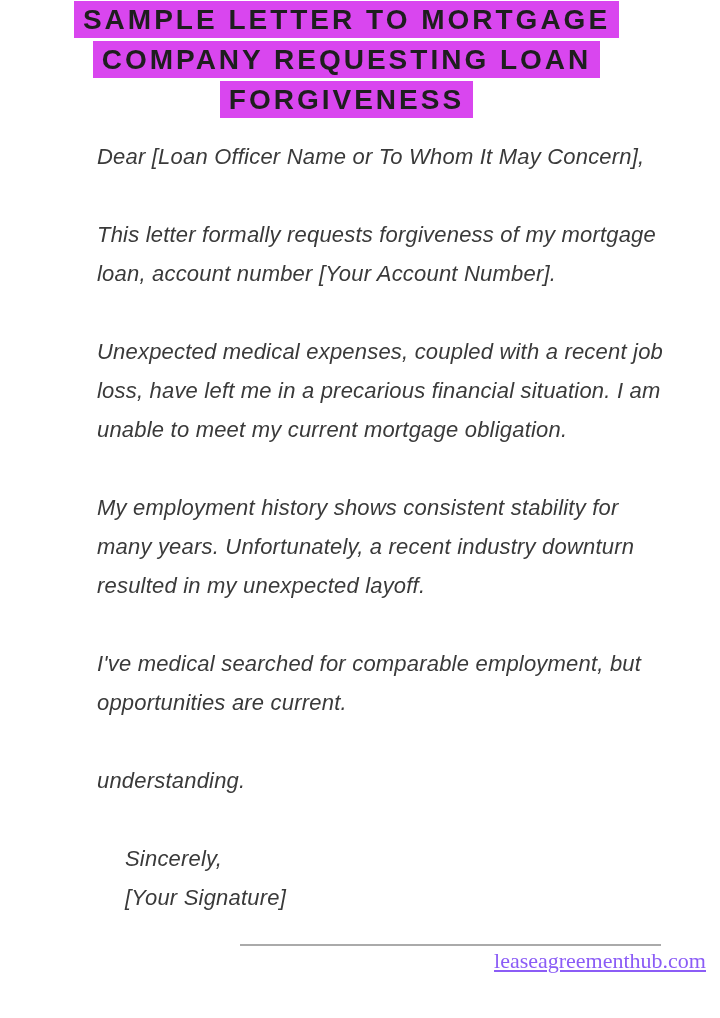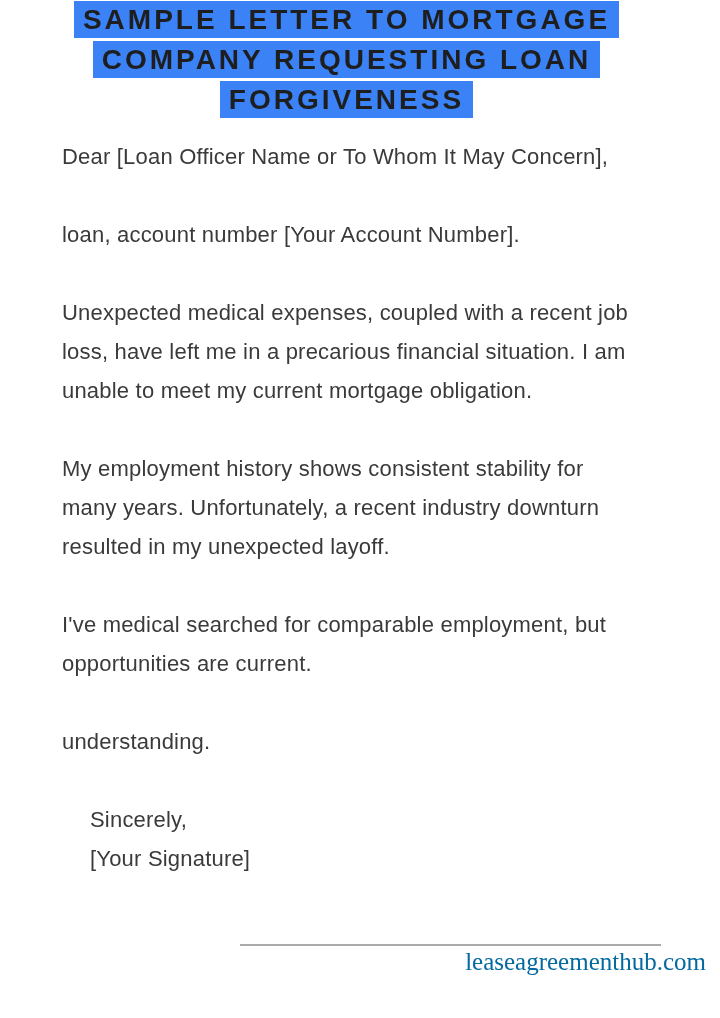--- a/index.html
+++ b/index.html
@@ -19,25 +19,26 @@
     margin: 0 27px 17px 0;
     padding-top: 0;
     text-align: center;
     font-size: 28px;
     font-weight: bold;
     letter-spacing: 3px;
     line-height: 40px;
     color: #1e1e1e;
   }
   .title .hl {
-    background: #3b82f6;
+    background: #d946ef;
     padding: 3px 9px;
   }
   .content {
-    padding-left: 62px;
+    padding-left: 97px;
+    font-style: italic;
   }
   .para {
     margin: 0 0 39px 0;
   }
   .para.closing {
     margin-bottom: 0;
     margin-left: 28px;
   }
   .line {
     font-size: 22px;
@@ -52,42 +53,44 @@
     top: 944px;
     width: 421px;
     height: 2px;
     background: #aaaaaa;
   }
   .footer {
     position: absolute;
     top: 948px;
     right: 14px;
     font-family: "Liberation Serif", serif;
-    font-size: 25px;
-    color: #0369a1;
+    font-size: 22px;
+    color: #8b5cf6;
+    text-decoration: underline;
   }
 </style>
 </head>
 <body>
 
 <div class="page">
 
   <h1 class="title">
     <span class="hl">SAMPLE LETTER TO MORTGAGE</span><br>
     <span class="hl">COMPANY REQUESTING LOAN</span><br>
     <span class="hl">FORGIVENESS</span>
   </h1>
 
   <div class="content">
 
     <div class="para">
       <div class="line">Dear [Loan Officer Name or To Whom It May Concern],</div>
     </div>
 
     <div class="para">
+      <div class="line">This letter formally requests forgiveness of my mortgage</div>
       <div class="line">loan, account number [Your Account Number].</div>
     </div>
 
     <div class="para">
       <div class="line">Unexpected medical expenses, coupled with a recent job</div>
       <div class="line">loss, have left me in a precarious financial situation. I am</div>
       <div class="line">unable to meet my current mortgage obligation.</div>
     </div>
 
     <div class="para">

